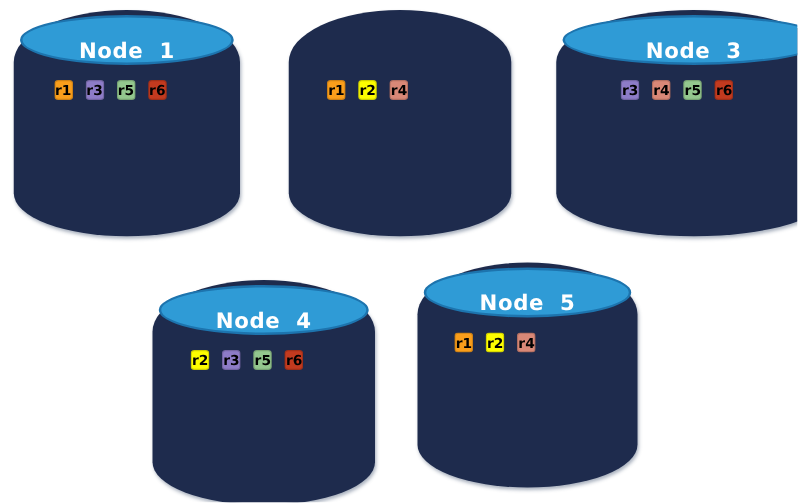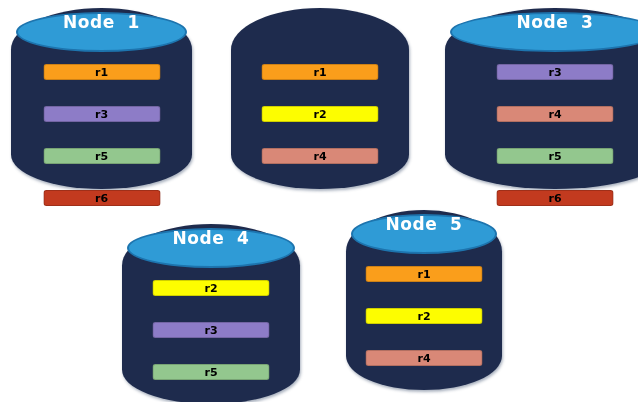--- a/index.html
+++ b/index.html
@@ -12,61 +12,61 @@
     background: #ffffff;
     overflow: hidden;
   }
 
   .node { position: absolute; }
   
   .node-1 { left: 11px;  top: 8px;   width: 181px; height: 181px; }
   .node-2 { left: 231px; top: 8px;   width: 178px; height: 181px; }
   .node-3 { left: 445px; top: 8px;   width: 220px; height: 181px; }
   .node-4 { left: 122px; top: 224px; width: 178px; height: 180px; }
-  .node-5 { left: 346px; top: 210px; width: 156px; height: 180px; }
+  .node-5 { left: 334px; top: 210px; width: 176px; height: 180px; }
 
   .cyl-body {
     position: absolute;
     inset: 0;
     background: var(--cylinder-body, #1e2b4d);
     border-radius: 50% 50% 50% 50% / 23% 23% 19% 19%;
     box-shadow: 1px 2px 3px rgba(155,165,180,0.85);
   }
 
   .cyl-top {
     position: absolute;
     left: 5px; right: 5px; top: 4px;
     height: 40px;
     border-radius: 50%;
     background: var(--cylinder-top-fill, #2f9bd6);
     border: 2px solid var(--cylinder-top-border, #1d74ae);
     box-sizing: border-box;
     display: flex;
-    align-items: flex-start;
+    align-items: flex-end;
     justify-content: center;
   }
 
   .node-title {
     color: var(--node-title-color, #ffffff);
     font-weight: bold;
     font-size: 17px;
     letter-spacing: 0.5px;
     white-space: pre;   
     line-height: 1;
   }
 
   .bars {
     position: absolute;
     left: 50%;
     transform: translateX(-50%);
     top: 56px;
     width: 117px;
     display: flex;
-    flex-direction: column;
-    gap: 26px;
+    flex-direction: row;
+    gap: 10px;
   }
 
   .bar {
     height: 16px;
     border-radius: 3px;
     border: 1px solid rgba(0,0,0,0.18);
     box-sizing: border-box;
     display: flex;
     align-items: center;
     justify-content: center;

